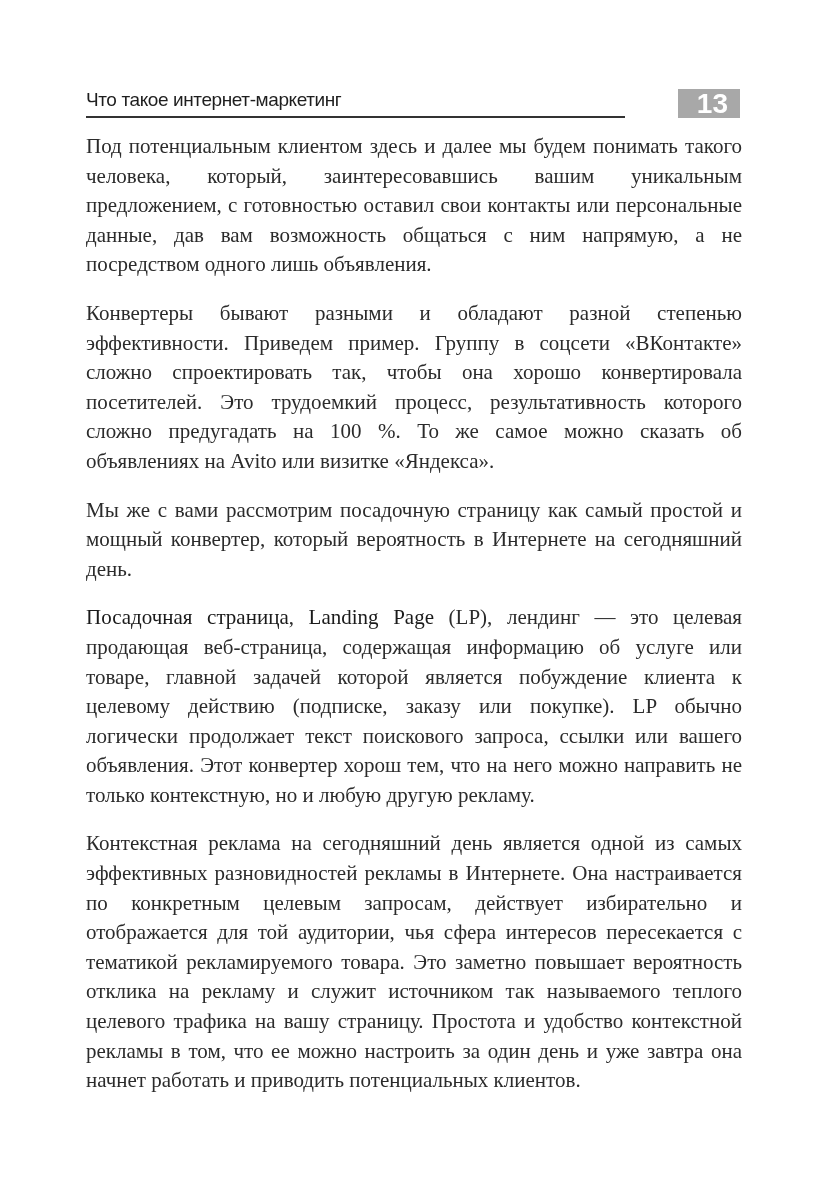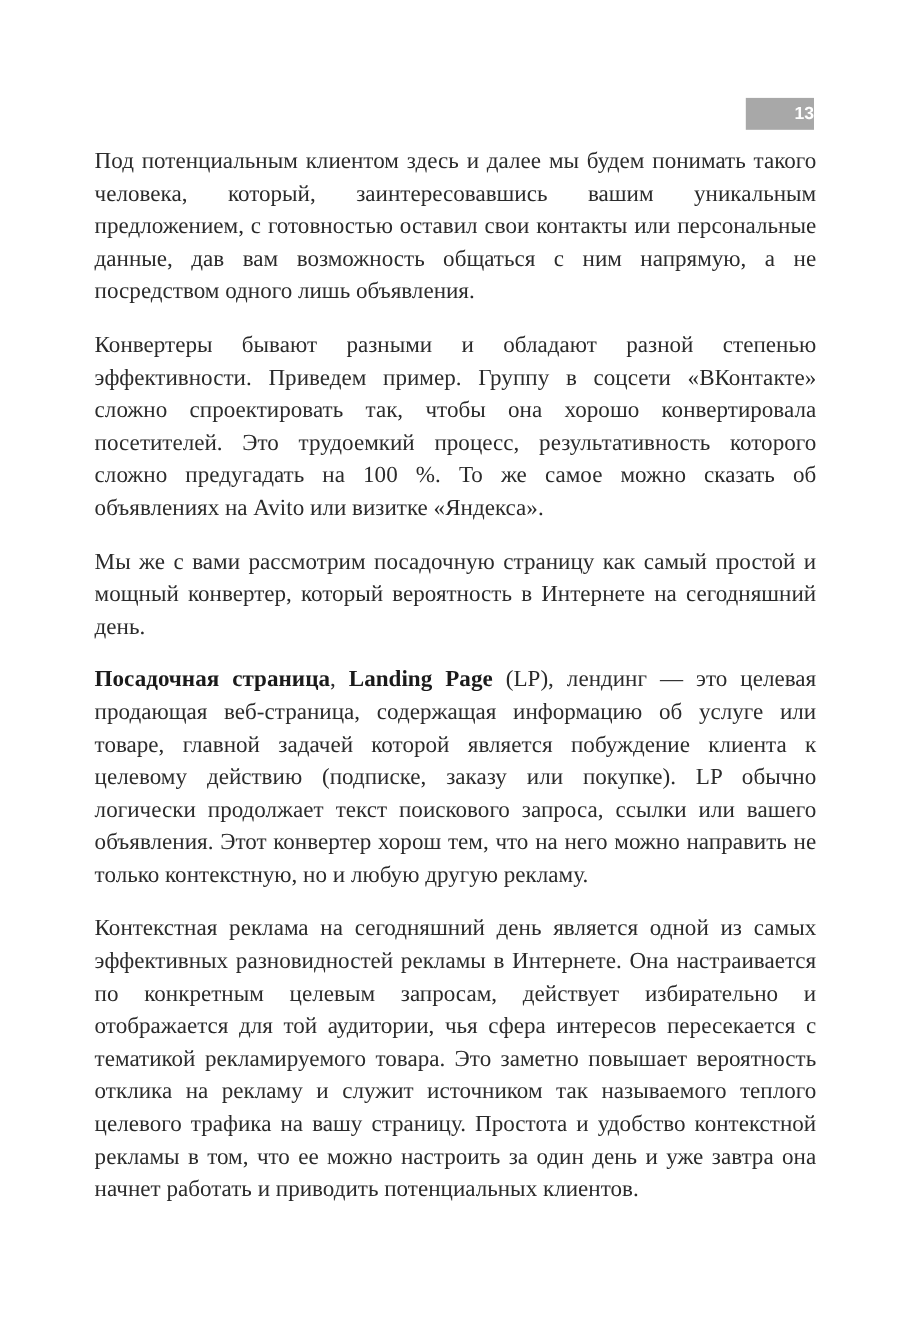--- a/index.html
+++ b/index.html
@@ -12,35 +12,36 @@
   }
   .header-title {
     position: absolute; left: 0; top: 3px; width: 539px;
     font-family: "Liberation Sans", sans-serif; font-size: 19px; color: #1e1e1e;
     letter-spacing: -0.4px; padding-bottom: 5px; border-bottom: 2px solid #333;
     line-height: 22px; white-space: nowrap;
   }
   .page-num {
     position: absolute; left: 592px; top: 3px; width: 62px; height: 29px;
     background: #a8a8a8; color: #ffffff;
-    font-family: "Liberation Sans", sans-serif; font-weight: bold; font-size: 16px;
-    line-height: 29px; text-align: right; padding-right: 0; box-sizing: border-box;
+    font-family: "Liberation Sans", sans-serif; font-weight: bold; font-size: 28px;
+    line-height: 29px; text-align: right; padding-right: 12px; box-sizing: border-box;
   }
   .body {
     position: absolute; left: 86px; top: 132px; width: 656px;
     font-family: "Liberation Serif", serif; font-size: 21px; line-height: 29.6px;
     color: #2b2b2b; text-align: justify; hyphens: manual;
   }
   .para { margin: 0 0 19px 0; }
-  .para b { font-weight: bold; color: #1a1a1a; }
+  .para b { font-weight: normal; color: #1a1a1a; }
 </style>
 </head>
 <body>
 
 <div class="header">
+  <div class="header-title">Что такое интернет-маркетинг</div>
   <div class="page-num">13</div>
 </div>
 
 <div class="body">
   <p class="para">Под потенциальным клиентом здесь и далее мы будем понимать такого человека, который, заинтересовавшись вашим уникальным предложением, с готовностью оставил свои контакты или персональные данные, дав вам возможность общаться с ним напрямую, а не посредством одного лишь объявления.</p>
   <p class="para">Конвертеры бывают разными и обладают разной степенью эффективности. Приведем пример. Группу в соцсети «ВКонтакте» сложно спроектировать так, чтобы она хорошо конвертировала посетителей. Это трудоемкий процесс, результативность которого сложно предугадать на 100 %. То же самое можно сказать об объявлениях на Avito или визитке «Яндекса».</p>
   <p class="para">Мы же с вами рассмотрим посадочную страницу как самый простой и мощный конвертер, который вероятность в Интернете на сегодняшний день.</p>
   <p class="para"><b>Посадочная страница</b><span>, </span><b>Landing Page</b><span> (LP), лендинг — это целевая продающая веб-страница, содержащая информацию об услуге или товаре, главной задачей которой является побуждение клиента к целевому действию (подписке, заказу или покупке). LP обычно логически продолжает текст поискового запроса, ссылки или вашего объявления. Этот конвертер хорош тем, что на него можно направить не только контекстную, но и любую другую рекламу.</span></p>
   <p class="para">Контекстная реклама на сегодняшний день является одной из самых эффективных разновидностей рекламы в Интернете. Она настраивается по конкретным целевым запросам, действует избирательно и отображается для той аудитории, чья сфера интересов пересекается с тематикой рекламируемого товара. Это заметно повышает вероятность отклика на рекламу и служит источником так называемого теплого целевого трафика на вашу страницу. Простота и удобство контекстной рекламы в том, что ее можно настроить за один день и уже завтра она начнет работать и приводить потенциальных клиентов.</p>
 </div>

